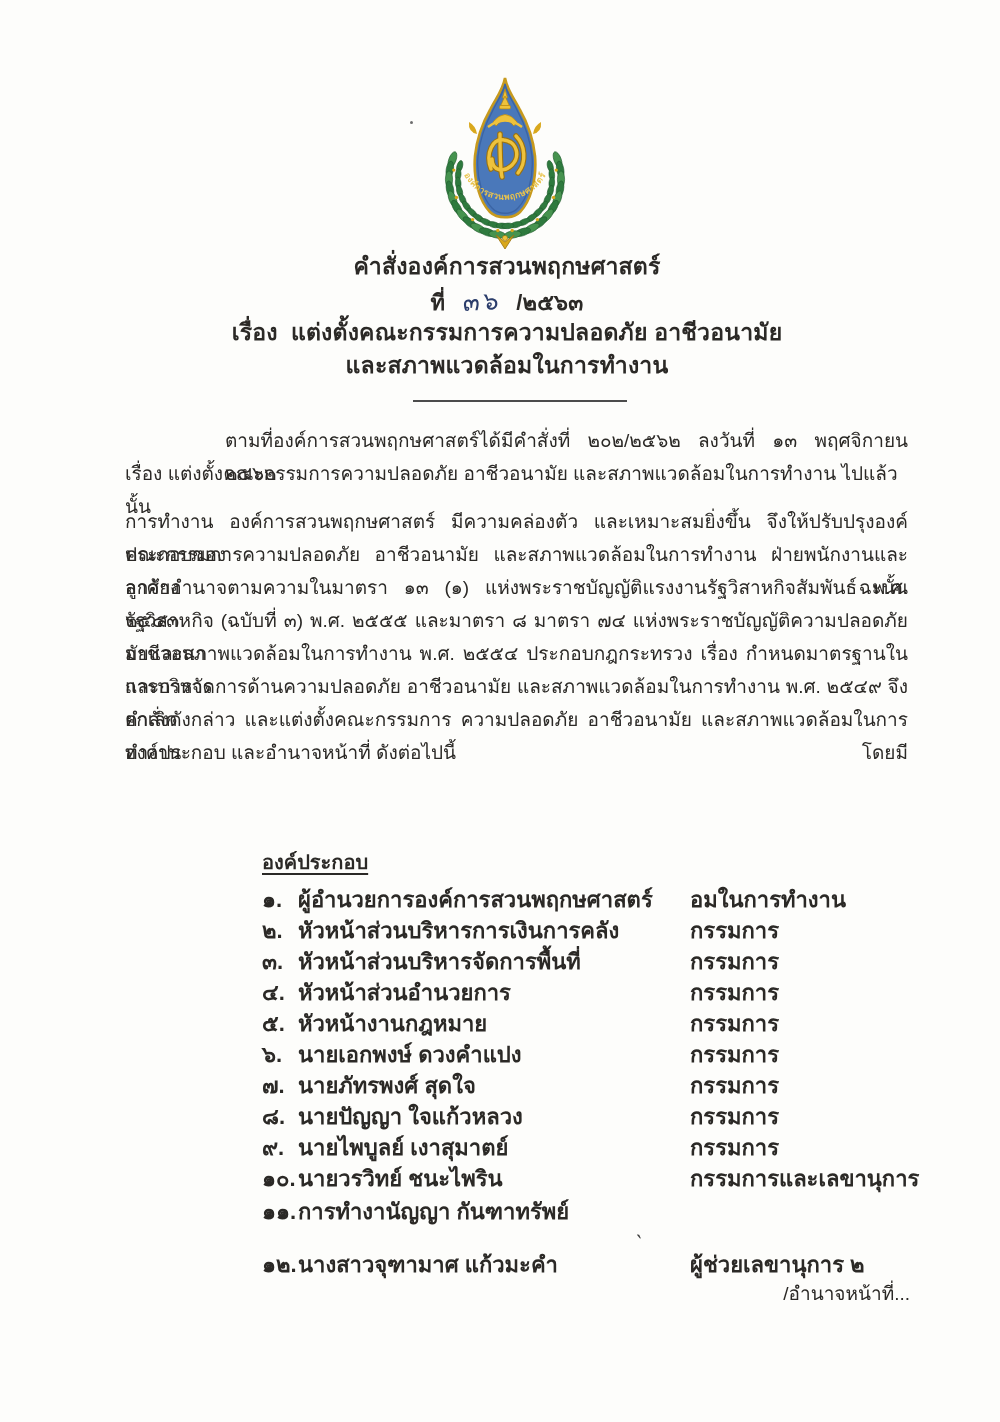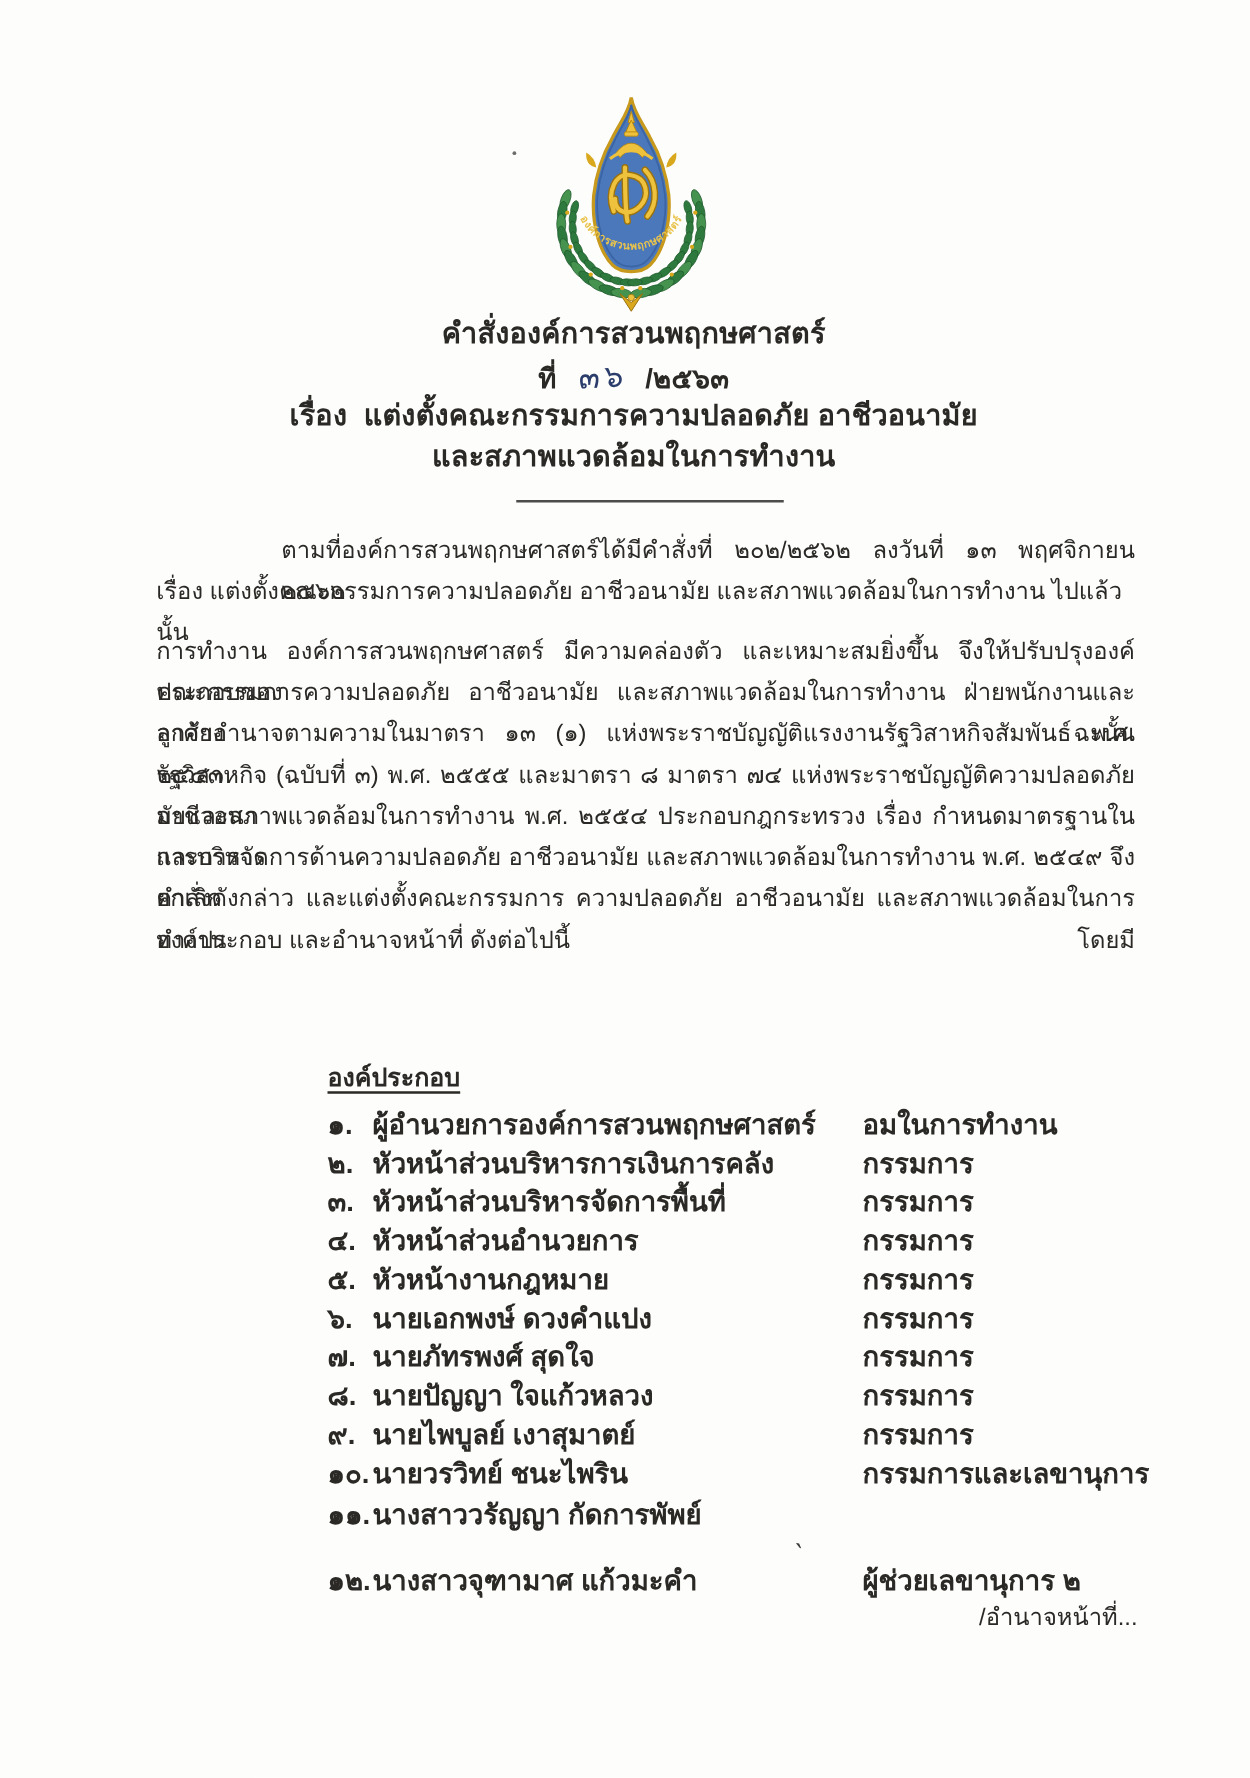--- a/index.html
+++ b/index.html
@@ -182,21 +182,21 @@
     <li><span class="no">๑.</span><span class="nm">ผู้อำนวยการองค์การสวนพฤกษศาสตร์</span><span class="role">อมในการทำงาน</span></li>
     <li><span class="no">๒.</span><span class="nm">หัวหน้าส่วนบริหารการเงินการคลัง</span><span class="role">กรรมการ</span></li>
     <li><span class="no">๓.</span><span class="nm">หัวหน้าส่วนบริหารจัดการพื้นที่</span><span class="role">กรรมการ</span></li>
     <li><span class="no">๔.</span><span class="nm">หัวหน้าส่วนอำนวยการ</span><span class="role">กรรมการ</span></li>
     <li><span class="no">๕.</span><span class="nm">หัวหน้างานกฎหมาย</span><span class="role">กรรมการ</span></li>
     <li><span class="no">๖.</span><span class="nm">นายเอกพงษ์  ดวงคำแปง</span><span class="role">กรรมการ</span></li>
     <li><span class="no">๗.</span><span class="nm">นายภัทรพงศ์  สุดใจ</span><span class="role">กรรมการ</span></li>
     <li><span class="no">๘.</span><span class="nm">นายปัญญา  ใจแก้วหลวง</span><span class="role">กรรมการ</span></li>
     <li><span class="no">๙.</span><span class="nm">นายไพบูลย์  เงาสุมาตย์</span><span class="role">กรรมการ</span></li>
     <li><span class="no">๑๐.</span><span class="nm">นายวรวิทย์  ชนะไพริน</span><span class="role">กรรมการและเลขานุการ</span></li>
-    <li><span class="no">๑๑.</span><span class="nm">นางสาววรัญญา  กัดการพัพย์</span></li>
+    <li><span class="no">๑๑.</span><span class="nm">การทำงานัญญา  กันฑาทรัพย์</span></li>
     <li><span class="no">๑๒.</span><span class="nm">นางสาวจุฑามาศ  แก้วมะคำ</span><span class="role">ผู้ช่วยเลขานุการ ๒</span></li>
   </ol>
 
   <span class="pen-mark">`</span>
 
   <div class="footer-note">/อำนาจหน้าที่...</div>
 
 </div>
 
 </body></html>

